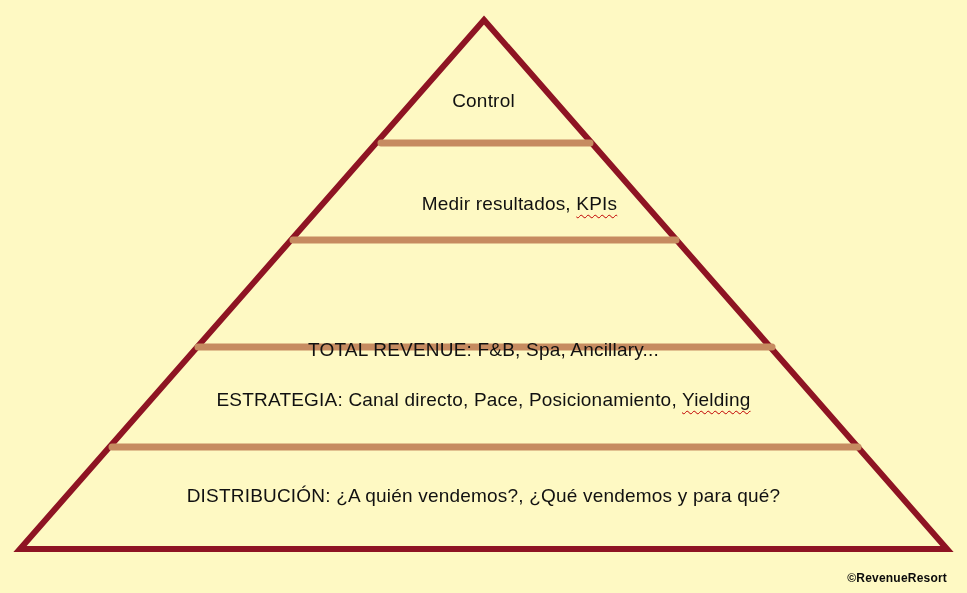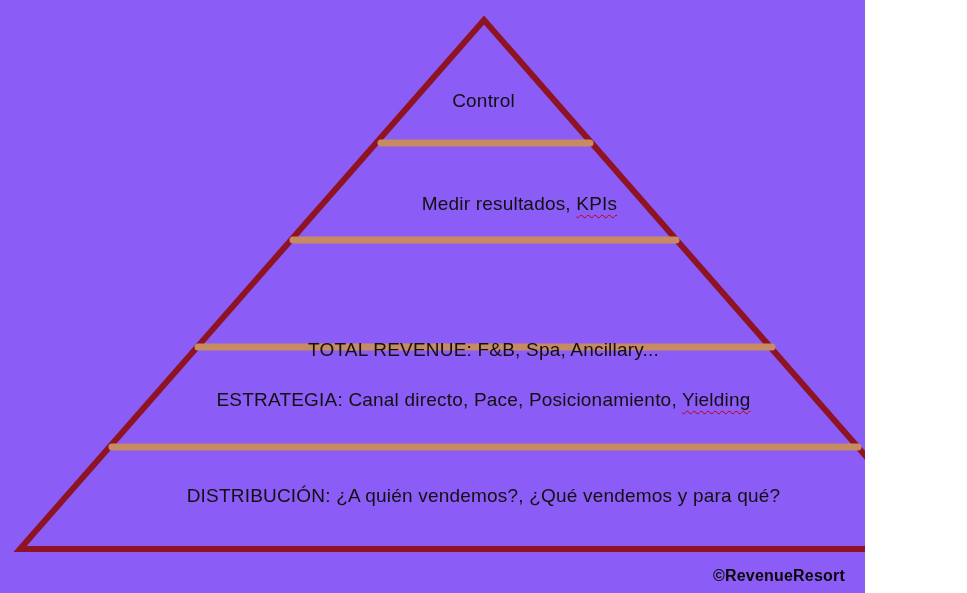--- a/index.html
+++ b/index.html
@@ -3,23 +3,23 @@
 <meta charset="utf-8">
 <style>
   html, body {
     margin: 0;
     padding: 0;
     background: #ffffff;
     font-family: "Liberation Sans", sans-serif;
   }
   .canvas {
     position: relative;
-    width: 865px;
+    width: 967px;
     height: 593px;
-    background: #8b5cf6;
+    background: #fef9c3;
     overflow: hidden;
     text-decoration: underline;
   }
   .pyramid-svg {
     position: absolute;
     left: 0;
     top: 0;
     width: 967px;
     height: 593px;
     display: block;
@@ -44,21 +44,21 @@
     text-decoration-line: underline;
     text-decoration-style: wavy;
     text-decoration-color: #c00000;
     text-decoration-thickness: 1px;
     text-underline-offset: 4px;
   }
   .watermark {
     position: absolute;
     right: 20px;
     bottom: 8px;
-    font-size: 16px;
+    font-size: 12px;
     font-weight: 700;
     color: #0a0a0a;
     letter-spacing: 0.2px;
   }
 </style>
 </head>
 <body>
 
 <div class="canvas">
 

